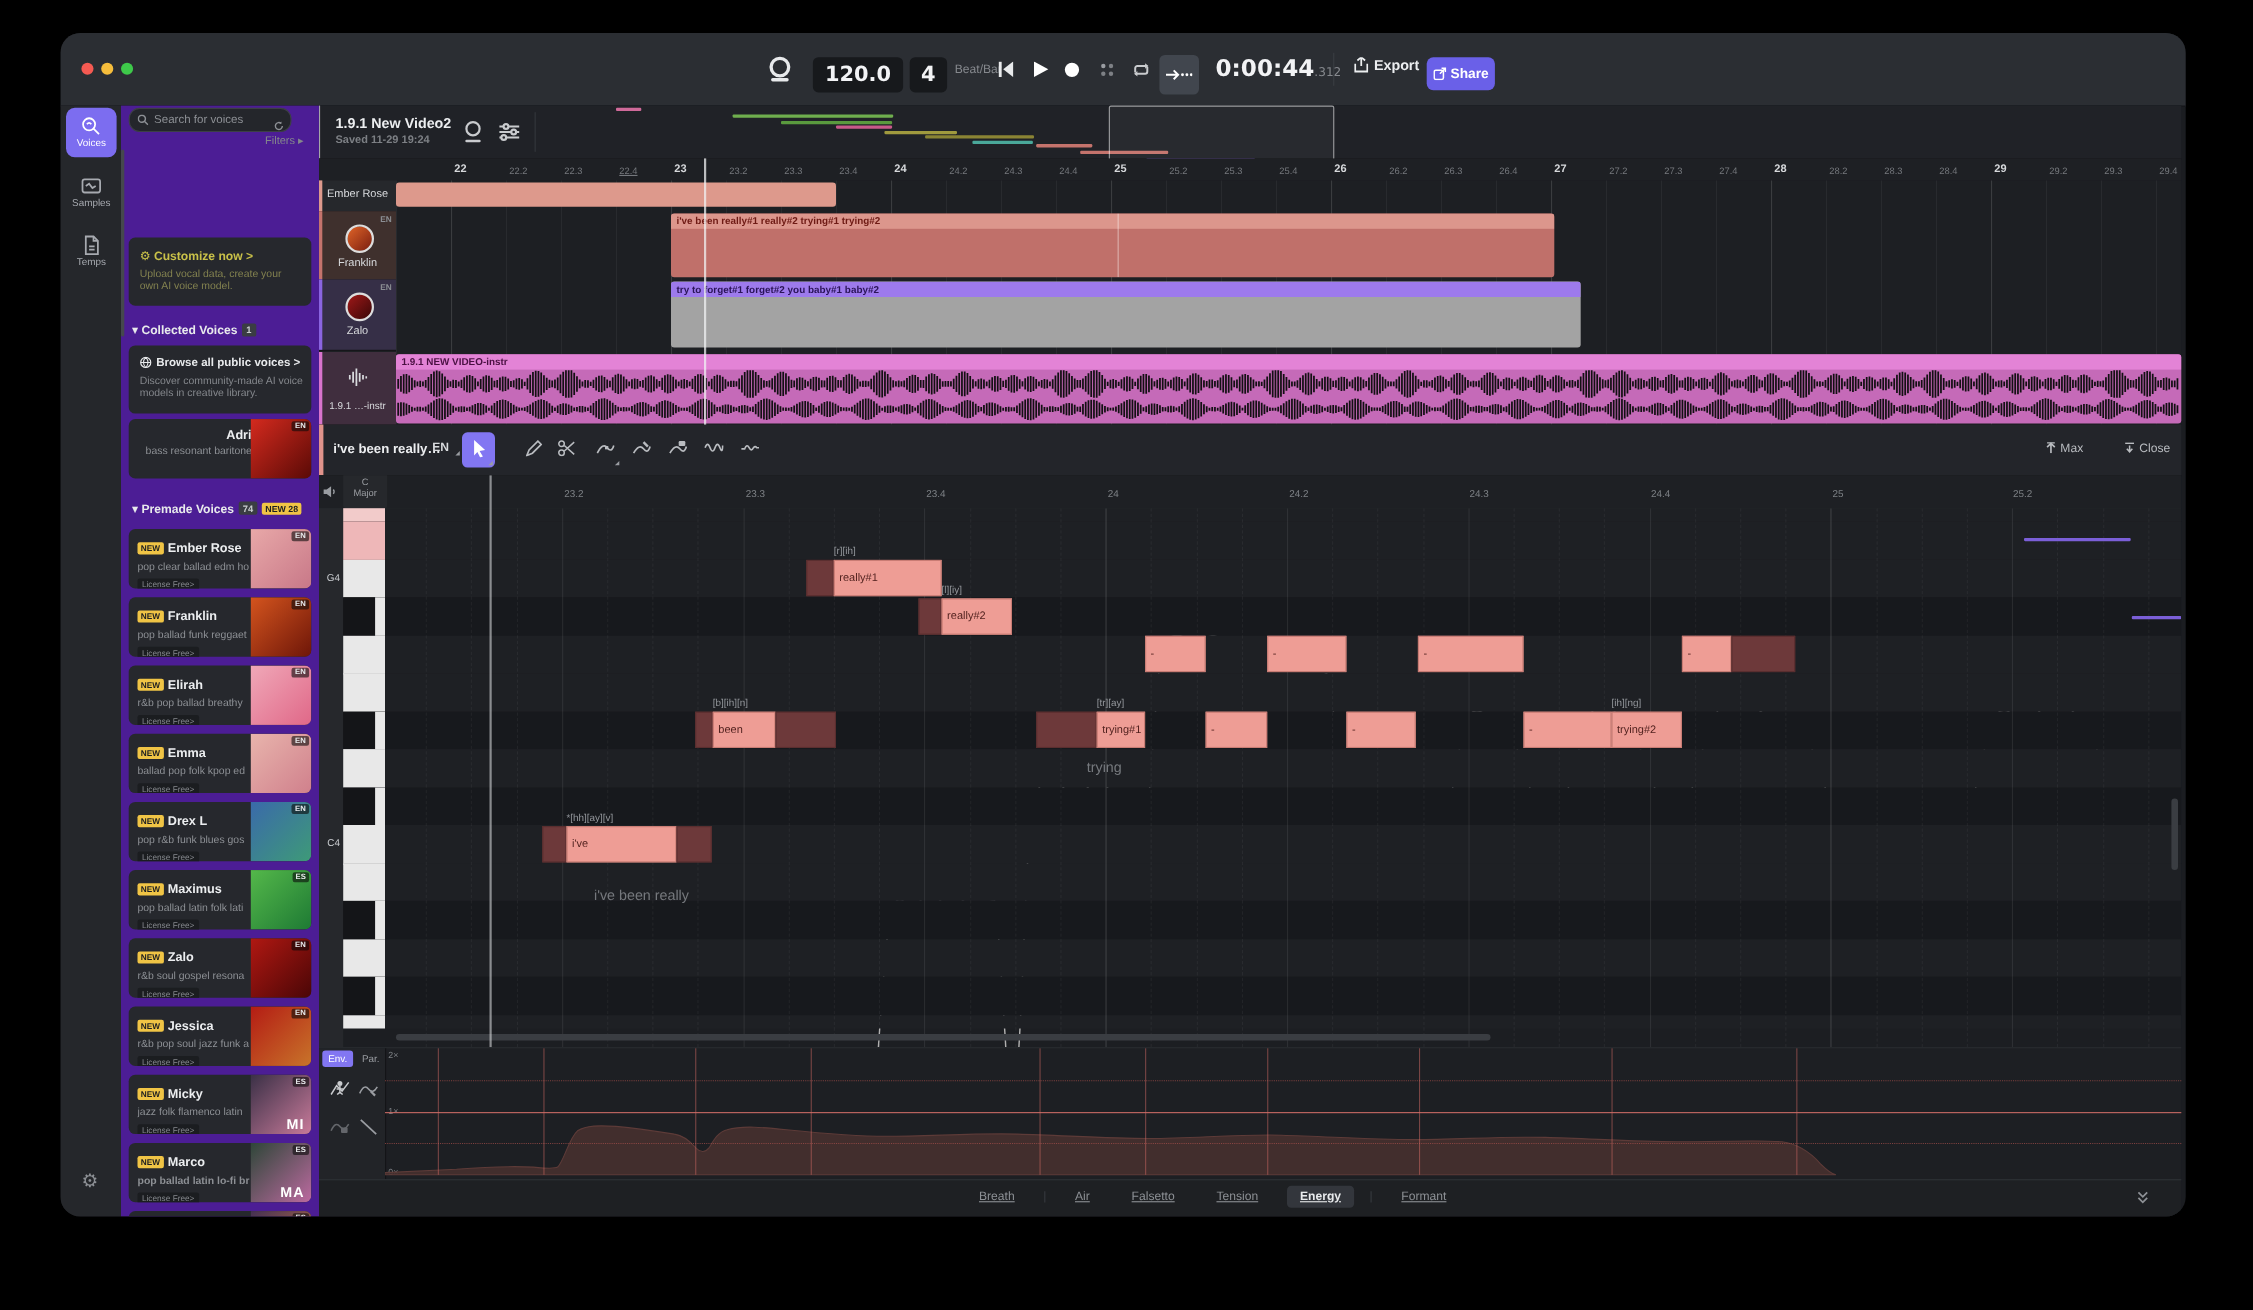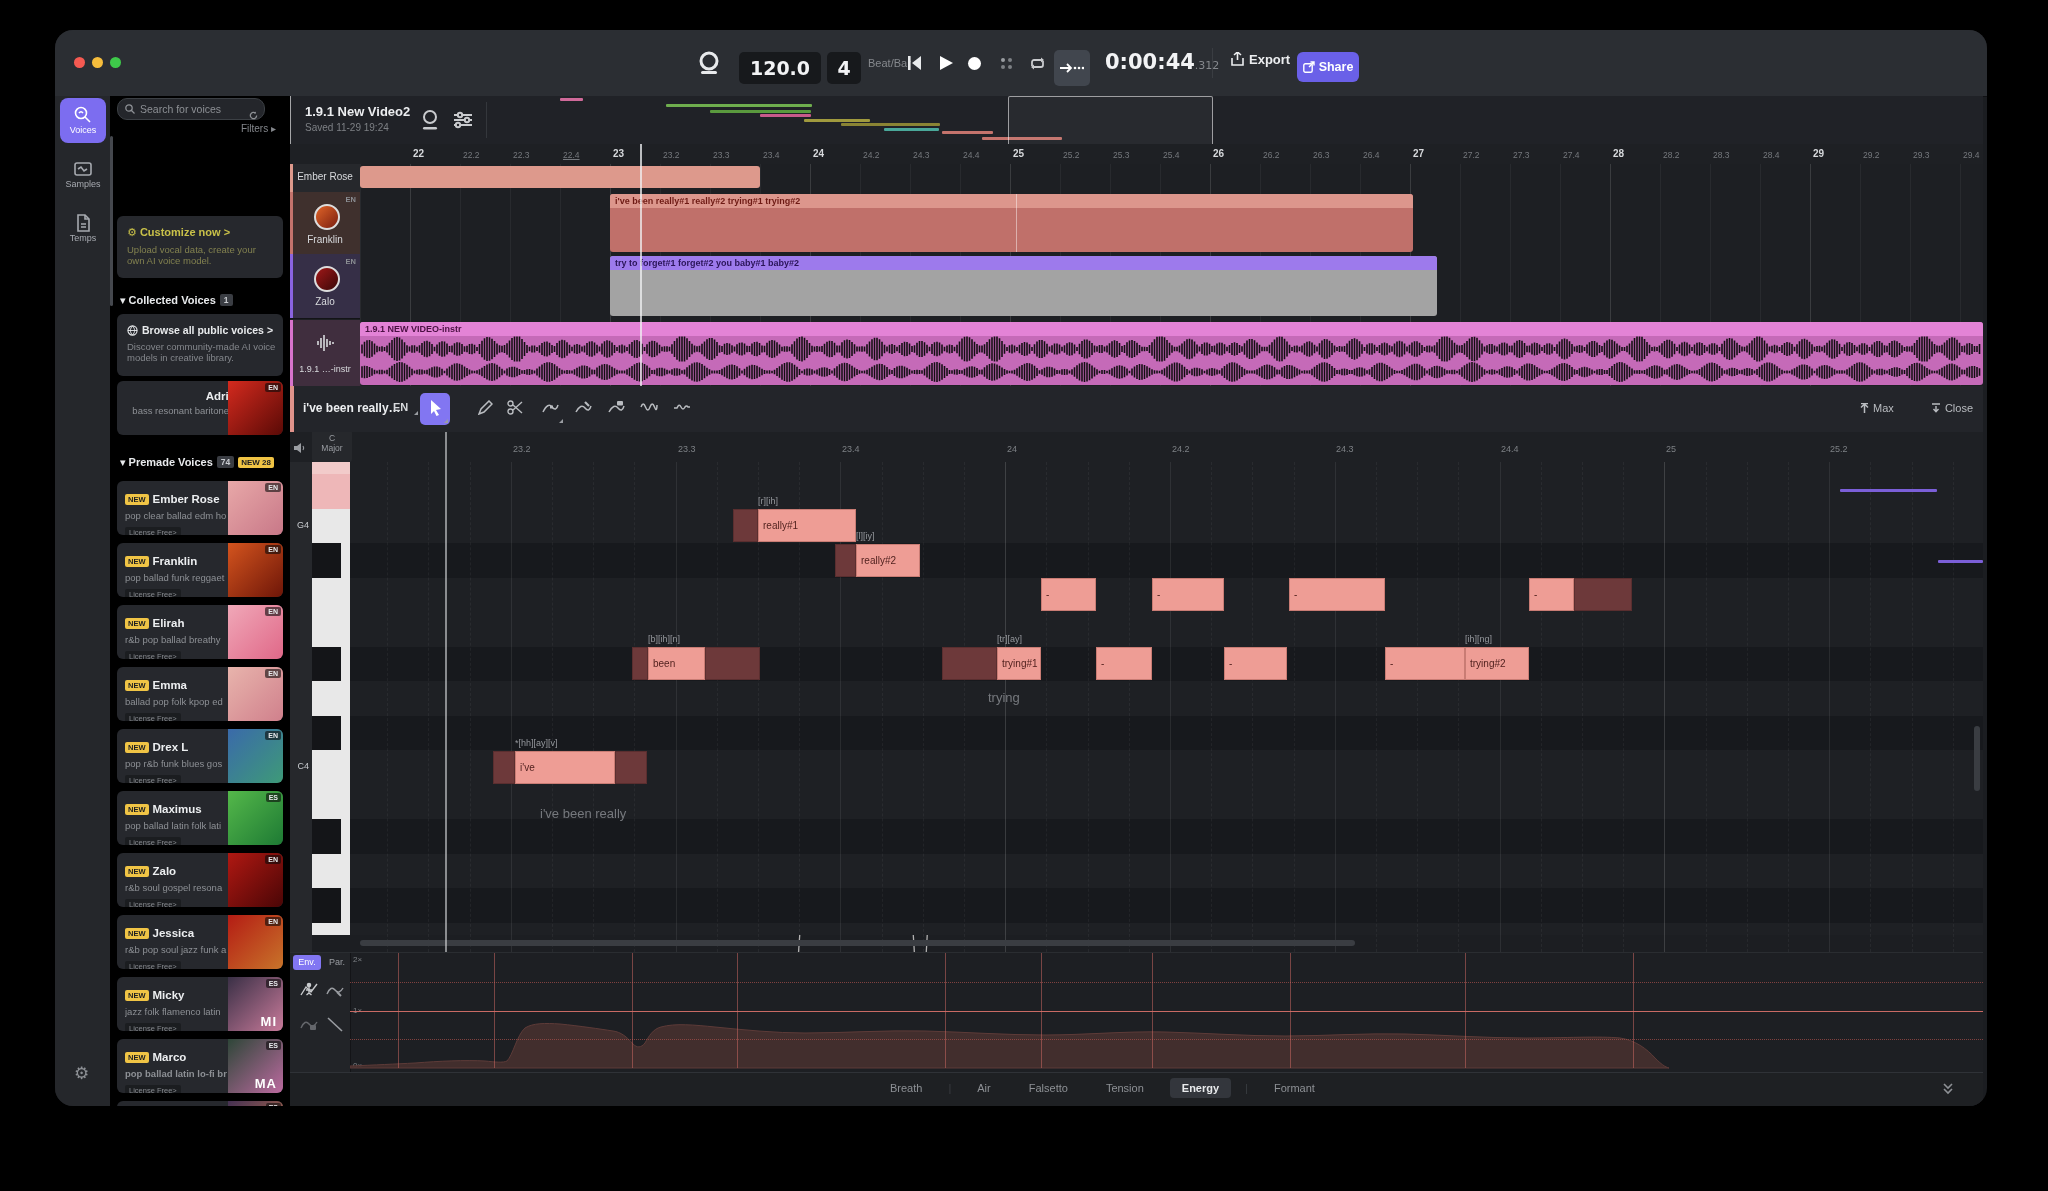--- a/index.html
+++ b/index.html
@@ -16,42 +16,42 @@
   #timebox{position:absolute;left:1050px;top:20px;color:#f2f3f5;font-family:"DejaVu Sans",sans-serif;}
   #export-btn{position:absolute;left:1176px;top:22px;color:#eceef0;font-size:13px;font-weight:bold;}
   #share-btn{position:absolute;left:1242px;top:22px;width:62px;height:30px;border-radius:6px;color:#fff;font-size:12.5px;font-weight:bold;text-align:center;line-height:30px;}
   
   #rail{position:absolute;left:0;top:66px;width:55px;bottom:0;background:#25272b;}
   .rail-tab{position:absolute;left:5px;width:46px;height:45px;border-radius:8px;text-align:center;color:#a7aab0;font-size:9px;}
   .rail-tab.active{background:#7c6df0;color:#fff;}
   .rail-tab svg{margin-top:7px;}
   .rail-tab .rt-label{display:block;margin-top:-2px;}
   
-  #panel{position:absolute;left:55px;top:66px;width:180px;bottom:0;background:#000000;overflow:hidden;}
+  #panel{position:absolute;left:55px;top:66px;width:180px;bottom:0;background:#4c1d95;overflow:hidden;}
   #searchbox{position:absolute;left:7px;top:2px;width:146px;height:20px;border:1px solid #3c4045;border-radius:10px;background:#24262b;color:#8d9095;font-size:10.5px;line-height:20px;}
   #searchbox .ph{margin-left:22px;}
   #refresh-ico{position:absolute;right:6px;top:7px;}
   #filters{position:absolute;right:14px;top:27px;color:#84878c;font-size:10px;}
   #voice-list{position:absolute;left:0;top:40px;width:100%;bottom:0;}
   .vcard{position:absolute;left:7px;width:166px;background:#26282d;border-radius:6px;overflow:hidden;}
   .vcard .vimg{position:absolute;right:0;top:0;width:55px;height:100%;}
   .vname{color:#eceef0;font-size:11.5px;font-weight:bold;white-space:nowrap;}
   .vdesc{color:#8d9095;font-size:9.5px;margin-top:3px;white-space:nowrap;overflow:hidden;width:102px;}
   .newbadge{display:inline-block;background:#f0c445;color:#1b1d21;font-size:7.5px;font-weight:bold;border-radius:2px;padding:1px 3px;vertical-align:1px;margin-right:4px;}
   .licchip{display:inline-block;background:#1b1d20;color:#86898e;font-size:7.5px;border-radius:2px;padding:1px 4px;margin-top:4px;}
   .langbadge{position:absolute;right:2px;top:2px;background:rgba(10,10,10,.6);color:#e8eaec;font-size:7px;font-weight:bold;padding:1px 3px;border-radius:2px;}
   .sechead{position:absolute;left:10px;color:#e8eaec;font-size:11px;font-weight:bold;}
   .cntbadge{display:inline-block;background:#3a3d43;color:#c9ccd0;font-size:8.5px;border-radius:2px;padding:1px 4px;font-weight:bold;vertical-align:1px;margin-left:4px;}
   .initials{position:absolute;bottom:2px;right:6px;color:#fff;font-weight:bold;font-size:13px;letter-spacing:1px;}
   
   #main{position:absolute;left:235px;top:66px;right:4px;bottom:0;background:#1b1d21;}
   
   #projhead{position:absolute;left:0;top:0;width:100%;height:48px;background:#202227;border-bottom:1px solid #131417;}
   #proj-title{position:absolute;left:15px;top:8px;color:#eceef0;font-size:13px;font-weight:bold;}
-  #proj-saved{position:absolute;left:15px;top:26px;color:#7d8085;font-size:10px;}
+  #proj-saved{position:absolute;left:15px;top:26px;color:#7d8085;font-size:10px;font-weight:bold;}
   #minimap{position:absolute;left:0;top:0;width:100%;height:48px;}
   .mm-bar{position:absolute;height:3px;border-radius:1px;}
   #mm-viewport{position:absolute;border:1px solid rgba(255,255,255,.55);background:rgba(255,255,255,.04);border-radius:2px;}
   #arr-ruler{position:absolute;left:0;top:48px;width:100%;height:20px;background:#1e2024;}
   .rl-bar{position:absolute;top:4px;color:#d7d9dc;font-size:10px;font-weight:bold;}
   .rl-beat{position:absolute;top:6px;color:#75787d;font-size:8.5px;}
   #tracks{position:absolute;left:0;top:68px;width:100%;height:222px;background:#1d1f23;}
   .trk-head{position:absolute;left:0;width:70px;border-bottom:1px solid #131417;}
   .trk-accent{position:absolute;left:0;top:0;width:3px;height:100%;}
   .trk-name{position:absolute;width:100%;text-align:center;color:#d8dadd;font-size:10px;}
@@ -105,21 +105,21 @@
   #parampanel{position:absolute;left:0;top:856px;width:100%;height:121px;background:#1d1f23;border-top:1px solid #2a2d31;}
   #pp-left{position:absolute;left:0;top:0;width:60px;height:100%;background:#222428;border-right:1px solid #131417;}
   .pp-tab{position:absolute;top:2px;width:28px;height:15px;border-radius:3px;font-size:9px;text-align:center;line-height:15px;color:#9a9da2;}
   .pp-tab.active{background:#8276f2;color:#fff;}
   .pp-tool{position:absolute;width:22px;height:22px;color:#b9bcc0;text-align:center;}
   .pp-scale{position:absolute;color:#7d8085;font-size:8px;left:3px;}
   .pp-hline{position:absolute;left:60px;right:0;height:0;}
   .pp-vline{position:absolute;width:1px;background:rgba(214,108,102,.5);}
   
   #bottombar{position:absolute;left:0;bottom:0;width:100%;height:33px;background:#1e2023;border-top:1px solid #2f3237;}
-  .btab{color:#8d9095;font-size:11px;padding:4px 12px;border-radius:4px;}
+  .btab{color:#8d9095;font-size:11px;padding:4px 12px;border-radius:4px;text-decoration:underline;}
   .btab.active{background:#33363c;color:#e8eaec;font-weight:bold;}
   .bsep{color:#3a3d42;font-size:11px;}
   #btabs{position:absolute;left:588px;top:5px;display:flex;align-items:center;gap:14px;}
   #bcollapse{position:absolute;right:28px;top:8px;color:#8d9095;}
 </style>
 </head>
 <body>
 
 <div id="app">
 

